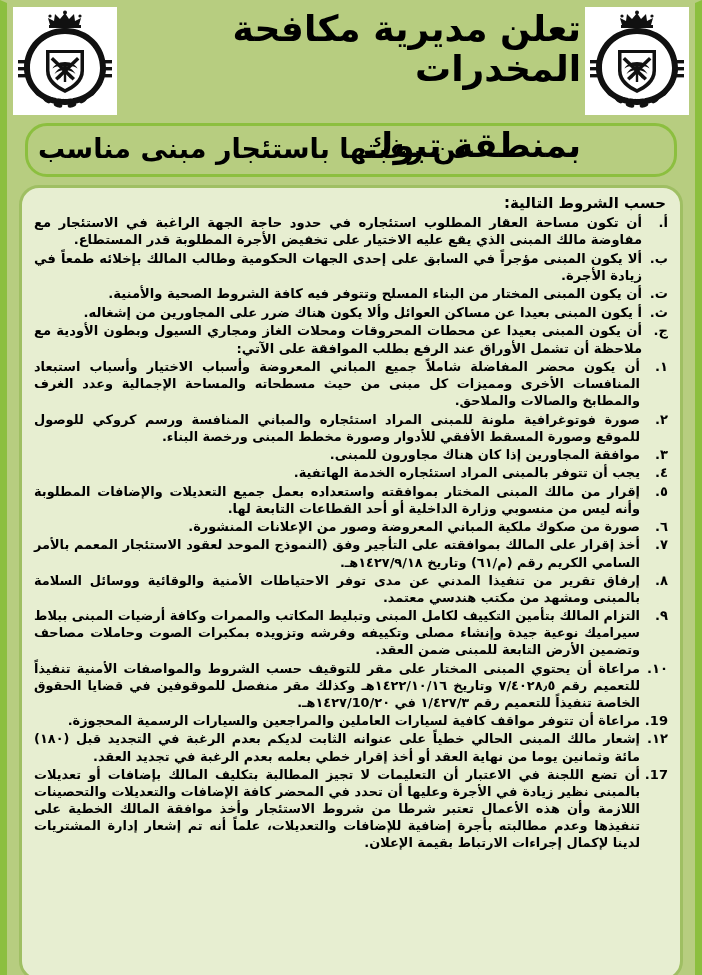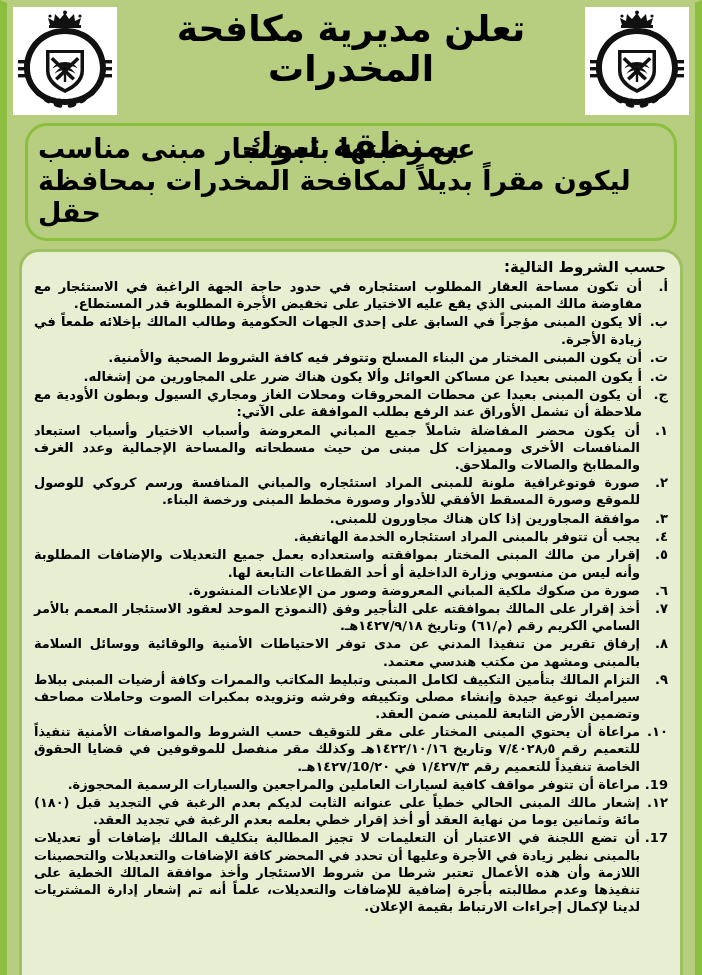--- a/index.html
+++ b/index.html
@@ -38,21 +38,21 @@
     height: 108px;
     background: #ffffff;
     flex: 0 0 auto;
     display: flex;
     align-items: center;
     justify-content: center;
   }
   .emblem-box svg { display: block; }
   .header-title {
     flex: 1 1 auto;
-    text-align: center;
+    text-align: right;
     padding: 2px 4px 0 4px;
     color: #000000;
     font-weight: bold;
     line-height: 1.12;
     font-size: 36px;
     letter-spacing: 0px;
   }
   .header-title .line2 { font-size: 34px; margin-top: 36px; }
 
   
@@ -272,21 +272,20 @@
             <rect x="54" y="84.5" width="2" height="4" rx="1"></rect>
             <rect x="59" y="83" width="2" height="4" rx="1"></rect>
           </g>
         </svg>
       </span>
     </div>
   </div>
 
   <div class="subtitle-box">
     <div class="sl1">عن رغبتها باستئجار مبنى مناسب</div>
-    <div class="sl2">ليكون مقراً بديلاً لمكافحة المخدرات بمحافظة حقل</div>
   </div>
 
   <div class="body-panel">
 
     <div class="conditions-heading">حسب الشروط التالية:</div>
 
     <ul class="clist">
       <li class="row">
         <span class="marker">أ.</span>
         <span class="txt">أن تكون مساحة العقار المطلوب استئجاره في حدود حاجة الجهة الراغبة في الاستئجار مع مفاوضة مالك المبنى الذي يقع عليه الاختيار على تخفيض الأجرة المطلوبة قدر المستطاع.</span>

